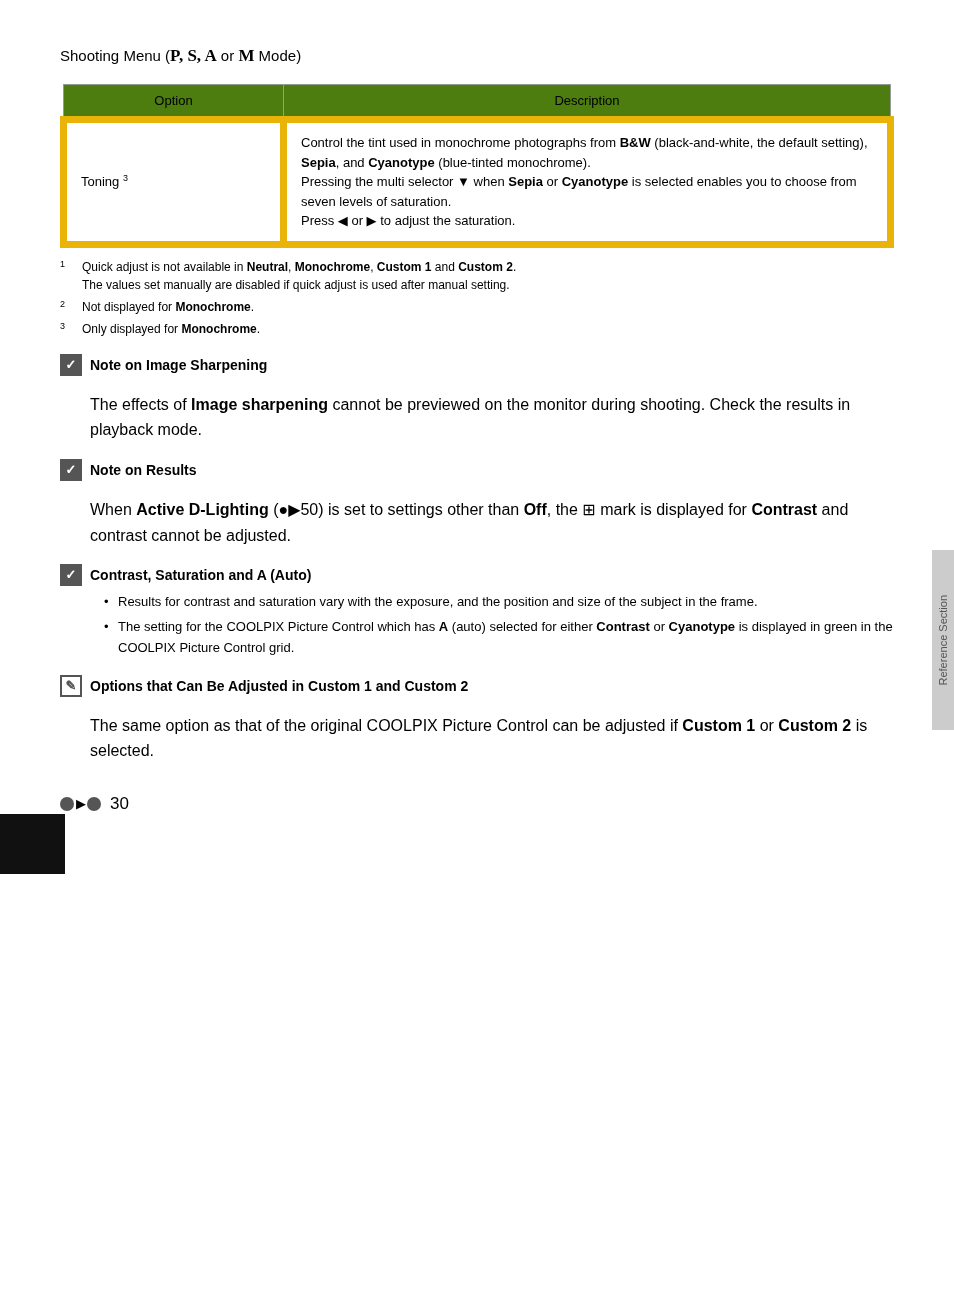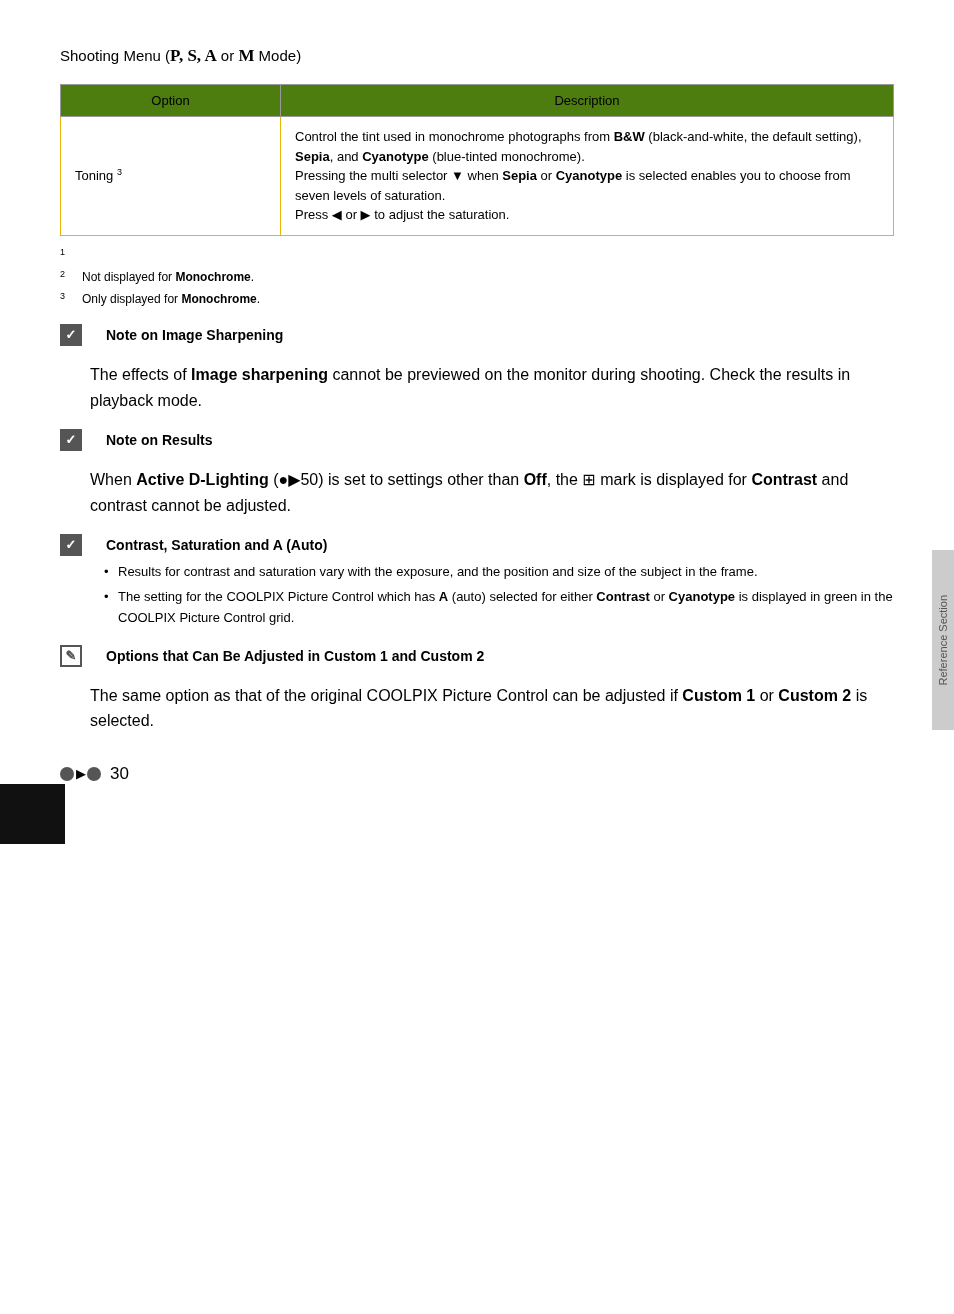--- a/index.html
+++ b/index.html
@@ -34,21 +34,21 @@
     }
     table.main-table th {
       border: 1px solid #999;
       padding: 8px 14px;
       text-align: center;
       font-weight: normal;
       background: #4d7c0f;
       font-size: 13px;
     }
     table.main-table td {
-      border: 1px solid #eab308;
+      border: 7px solid #eab308;
       padding: 10px 14px;
       vertical-align: top;
       font-size: 13px;
       line-height: 1.5;
     }
     table.main-table td.option-cell {
       width: 220px;
       text-align: left;
       vertical-align: middle;
     }
@@ -100,21 +100,20 @@
       text-align: center;
       line-height: 18px;
       font-size: 13px;
       font-weight: bold;
       margin-right: 8px;
       flex-shrink: 0;
     }
     .note-title {
       font-weight: bold;
       font-size: 14px;
-      margin-left: 16px;
     }
     .note-body {
       font-size: 16px;
       line-height: 1.6;
       margin-left: 30px;
       margin-bottom: 6px;
       margin-top: 16px;
     }
     .bullet-list {
       margin-left: 44px;
@@ -210,20 +209,21 @@
           Pressing the multi selector ▼ when <b>Sepia</b> or <b>Cyanotype</b> is selected enables you to choose from seven levels of saturation.<br>
           Press ◀ or ▶ to adjust the saturation.
         </td>
       </tr>
     </tbody>
   </table>
 
   <div class="footnotes">
     <div class="footnote-item">
       <span class="footnote-num"><sup>1</sup></span>
+      <span>Quick adjust is not available in <b>Neutral</b>, <b>Monochrome</b>, <b>Custom 1</b> and <b>Custom 2</b>.<br>The values set manually are disabled if quick adjust is used after manual setting.</span>
     </div>
     <div class="footnote-item">
       <span class="footnote-num"><sup>2</sup></span>
       <span>Not displayed for <b>Monochrome</b>.</span>
     </div>
     <div class="footnote-item">
       <span class="footnote-num"><sup>3</sup></span>
       <span>Only displayed for <b>Monochrome</b>.</span>
     </div>
   </div>

